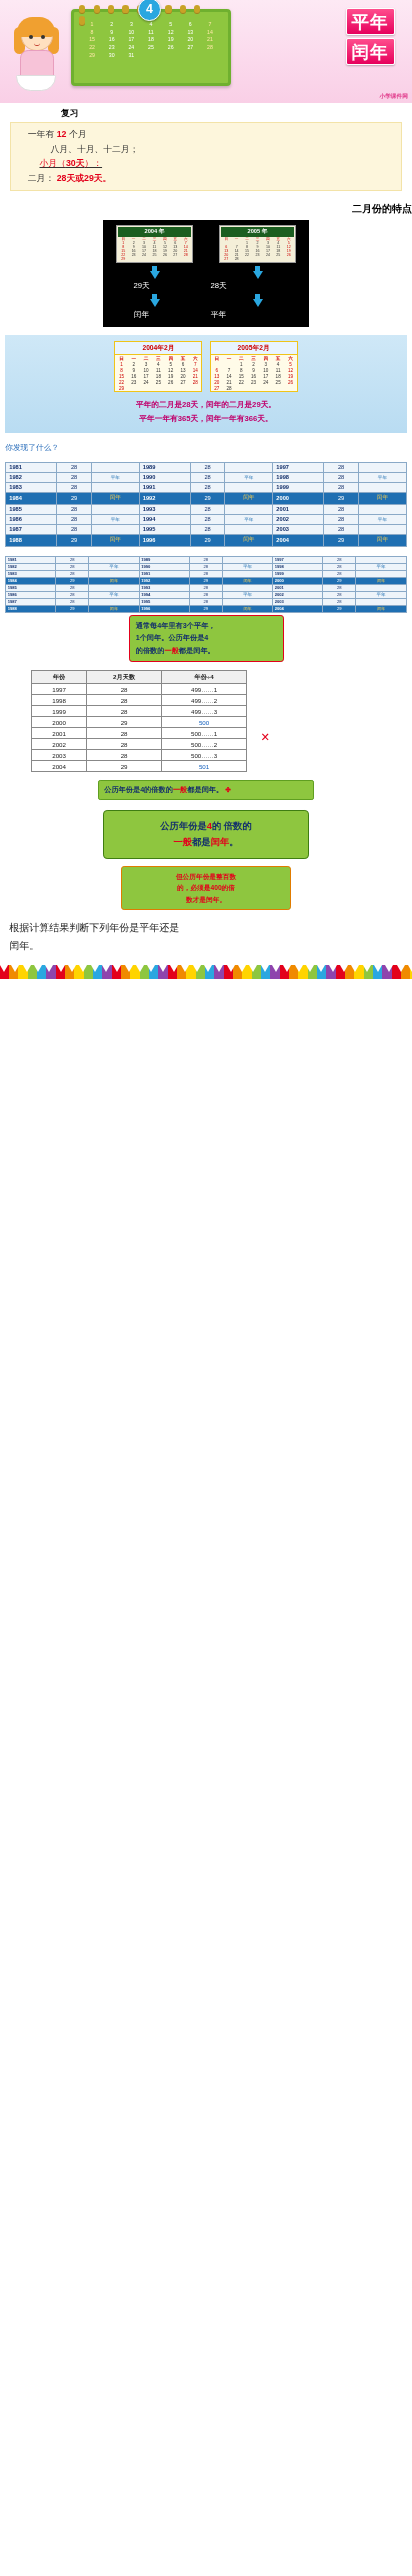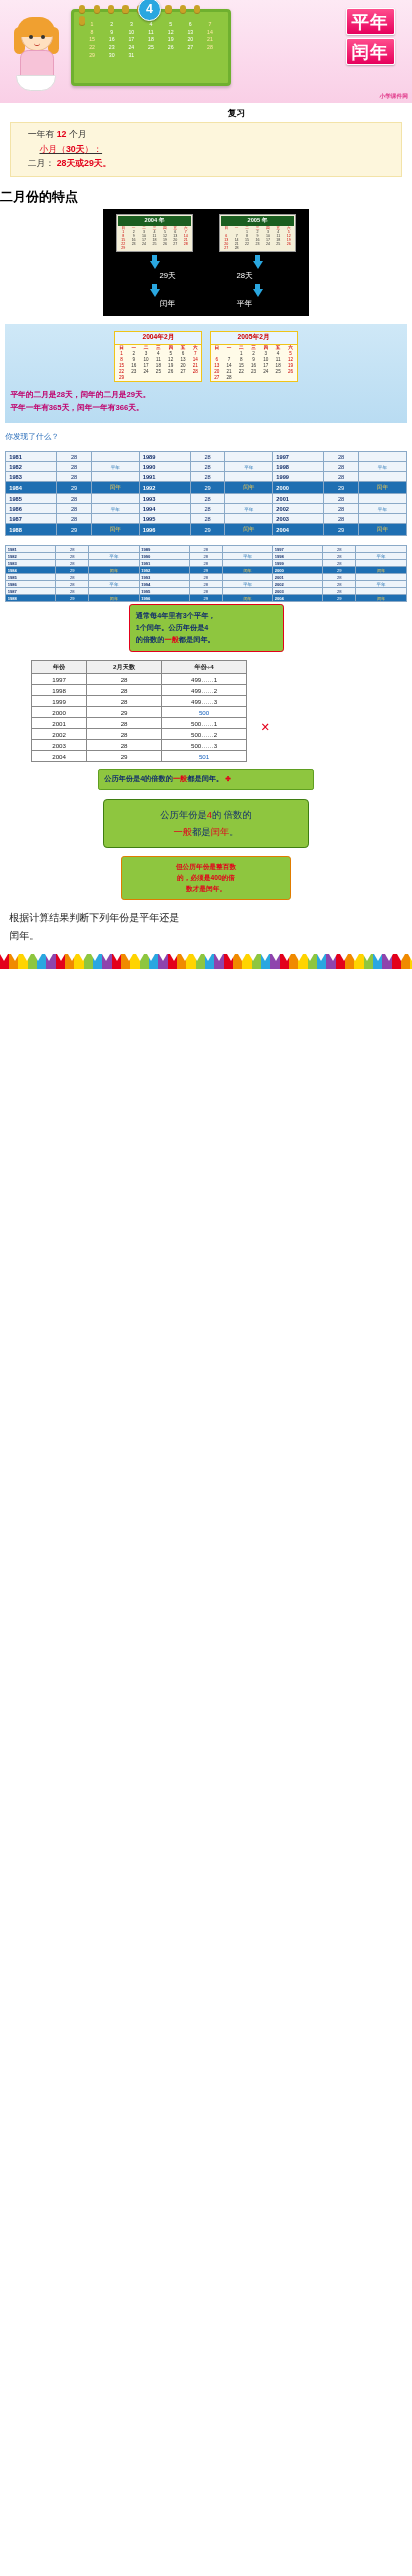--- a/index.html
+++ b/index.html
@@ -107,39 +107,39 @@
     position:absolute; right: 4.1px; bottom: 2.1px;
     font-size: 5.7px; color:#e0398a; font-weight:bold;
   }
 
   
   .review {
     margin: 5.2px 0 0 0;
     padding: 0 0 4.1px 0;
   }
   .review h2 {
-    font-size: 8.8px; margin: 3.1px 0 2.1px 61px; font-weight: bold; color:#000;text-align:center;
+    font-size: 8.8px; margin: 3.1px 0 2.1px 61px; font-weight: bold; color:#000;
   }
   .yellowbox {
     margin: 2.1px 10.3px 0 10.3px;
     background: #fdf6dc;
     border: 1px solid #f3e3a8;
     padding: 4.1px 5.2px 5.2px 5.2px;
   }
   .line { font-size: 8.8px; line-height: 14.4px; color:#333; }
   .ind1 { padding-left: 11.3px; }
   .ind2 { padding-left: 34px; }
   .ind3 { padding-left: 23px; text-decoration: underline; }
   .red { color:#e3001b; }
   .bold { font-weight: bold; }
   .blue { color:#1560bd; }
 
   
   .feb-title {
-    text-align:left; font-size: 13px; font-weight:bold; margin: 7.2px 0 3.1px 0;
+    text-align:right; font-size: 10px; font-weight:bold; margin: 7.2px 0 3.1px 0;
   }
   .blackbox {
     margin: 0 auto; width: 206px; background:#000; padding: 5.2px 0 7.2px 0;
   }
   .blackbox .row { display:flex; justify-content: space-around; }
   .mini-cal {
     width: 77px; background:#f4efd8; border:0.5px solid #999; padding: 1px;
   }
   .mini-cal .mc-head {
     background:#1b5e20; color:#fff; font-size: 5.7px; text-align:center; padding:1px 0; font-weight:bold;
@@ -147,42 +147,42 @@
   .mini-cal table { border-collapse:collapse; width:100%; font-size:3.6px; }
   .mini-cal td { text-align:center; padding:0; color:#333; }
   .mini-cal td.r { color:#c00; }
   .arrow-row { display:flex; justify-content: space-around; margin-top: 3.1px; }
   .arrow {
     width: 0; height: 0; border-left: 5.7px solid transparent; border-right: 5.7px solid transparent;
     border-top: 8.2px solid #2aa7e0;
   }
   .arrow-stem { width: 5.2px; height: 5.2px; background:#2aa7e0; margin: 0 auto; }
   .arrow-wrap { width: 77px; display:flex; flex-direction:column; align-items:center; }
-  .blackbox .label-row { display:flex; justify-content: center; margin-top: 2.1px; }
+  .blackbox .label-row { display:flex; justify-content: flex-start; margin-top: 2.1px; }
   .blackbox .label-row div { width:77px; text-align:center; color:#fff; font-size: 7.7px; }
 
   
   .bluebox {
     margin: 8.2px 5.2px 0 5.2px;
     background: linear-gradient(180deg,#cfe8f7 0%, #b9dcf2 100%);
     padding: 6.2px 5.2px 8.2px 5.2px;
   }
   .cal2-row { display:flex; justify-content:center; gap: 7.2px; }
   .cal2 {
     width: 88px; background:#fffbe8; border:1px solid #f0c419;
   }
   .cal2 .c2head {
     background:#e8f4ff; color:#c00; font-weight:bold; text-align:center; font-size: 6.7px; padding: 1.5px 0;
     border-bottom:0.5px solid #f0c419;
   }
   .cal2 table { border-collapse: collapse; width:100%; font-size: 4.6px; }
   .cal2 td { text-align:center; padding: 0.5px 0; color:#333; }
   .cal2 td.r { color:#c00; }
   .cal2 tr.hdr td { color:#c00; font-weight:bold; }
-  .blue-lines { text-align:left; margin-top: 6.2px; }
+  .blue-lines { text-align:center; margin-top: 6.2px; }
   .blue-lines div { font-size: 7.7px; line-height: 13.4px; color:#c0006c; font-weight:bold; }
 
   
   .discover { margin: 9.3px 5.2px 0 5.2px; }
   .discover .q { font-size: 7.7px; color:#2a6ebb; margin-bottom: 9px; }
   table.years {
     border-collapse: collapse; width: 100%; font-size: 5.7px;
     background:#eef4fa;
   }
   table.years td {
@@ -226,21 +226,21 @@
     background:#8ec63f; border:1px solid #5f9e20; border-radius:2.1px;
     padding: 3.1px 5.2px; font-size: 7.2px; line-height: 12.4px; color:#14306b; font-weight:bold;
   }
   .star { color:#e3001b; font-size: 6.7px; }
 
   
   .biggreen {
     margin: 9.3px auto 0 auto; width: 206px;
     background:#8ec63f; border:1.5px solid #3f7d12; border-radius: 4.1px;
     padding: 7.2px 8.2px; text-align:center;
-    font-size: 9.3px; line-height: 16.5px; color:#14306b; font-weight:normal;
+    font-size: 9.3px; line-height: 16.5px; color:#14306b; font-weight:bold;
   }
   .biggreen .red { color:#e3001b; }
   .orangebox {
     margin: 7.2px auto 0 auto; width: 170px;
     background:#8ec63f; border:1px solid #e07b00; border-radius: 3.1px;
     padding: 4.1px 6.2px; text-align:center;
     font-size: 6.7px; line-height: 11.3px; color:#e3001b; font-weight:bold;
   }
 
   
@@ -351,20 +351,21 @@
   </div>
 
   <div class="review">
     <h2>复习</h2>
     <div class="yellowbox">
       <div class="line ind1">
         <span>一年有</span>
         <span class="red bold">12</span>
         <span>个月</span>
       </div>
+      <div class="line ind2">八月、十月、十二月；</div>
       <div class="line ind3">
         <span class="red">小月（</span><span class="red bold">30天</span><span class="red">）：</span>
       </div>
       <div class="line ind1">
         <span>二月：</span>
         <span class="red bold">28天或29天。</span>
       </div>
     </div>
   </div>
 

